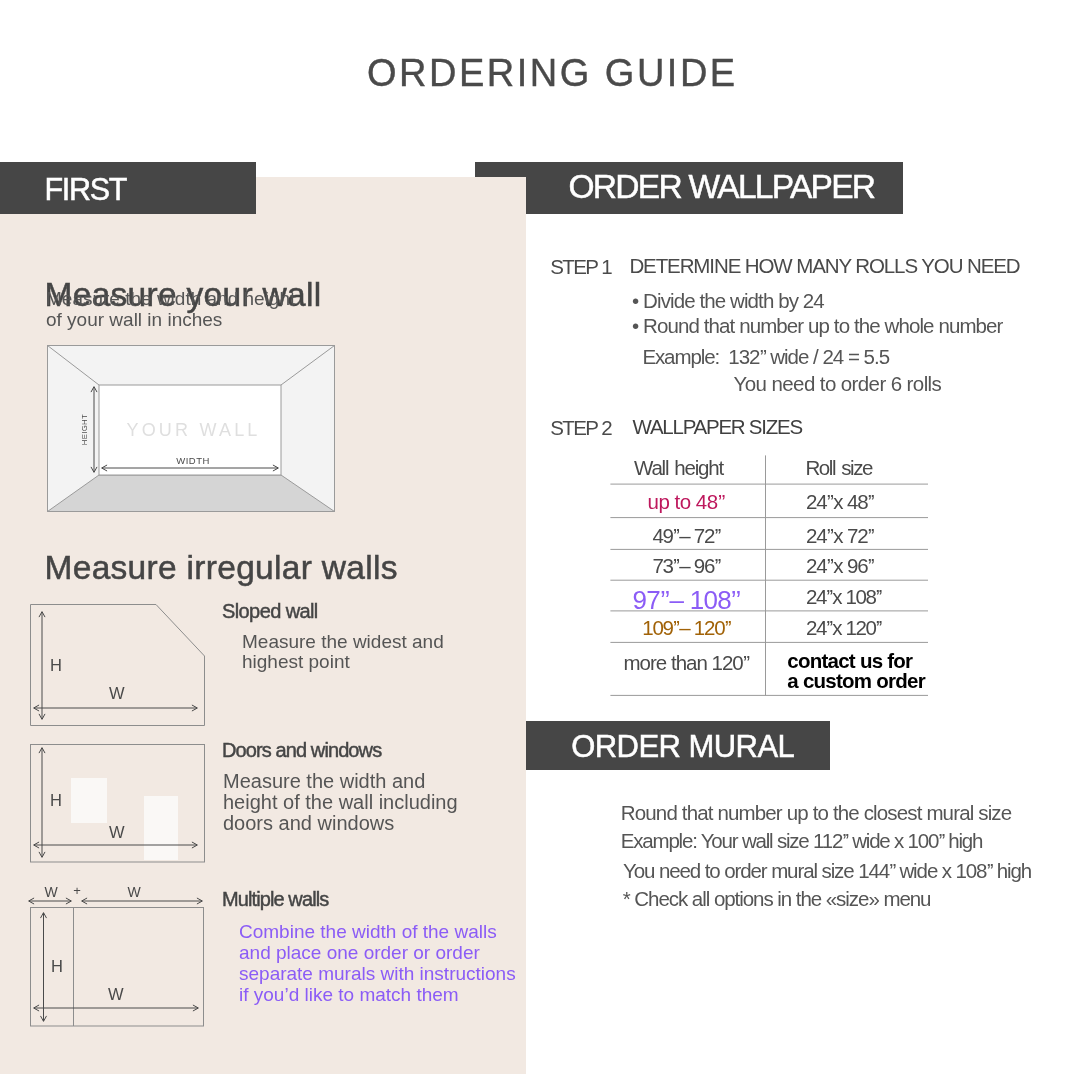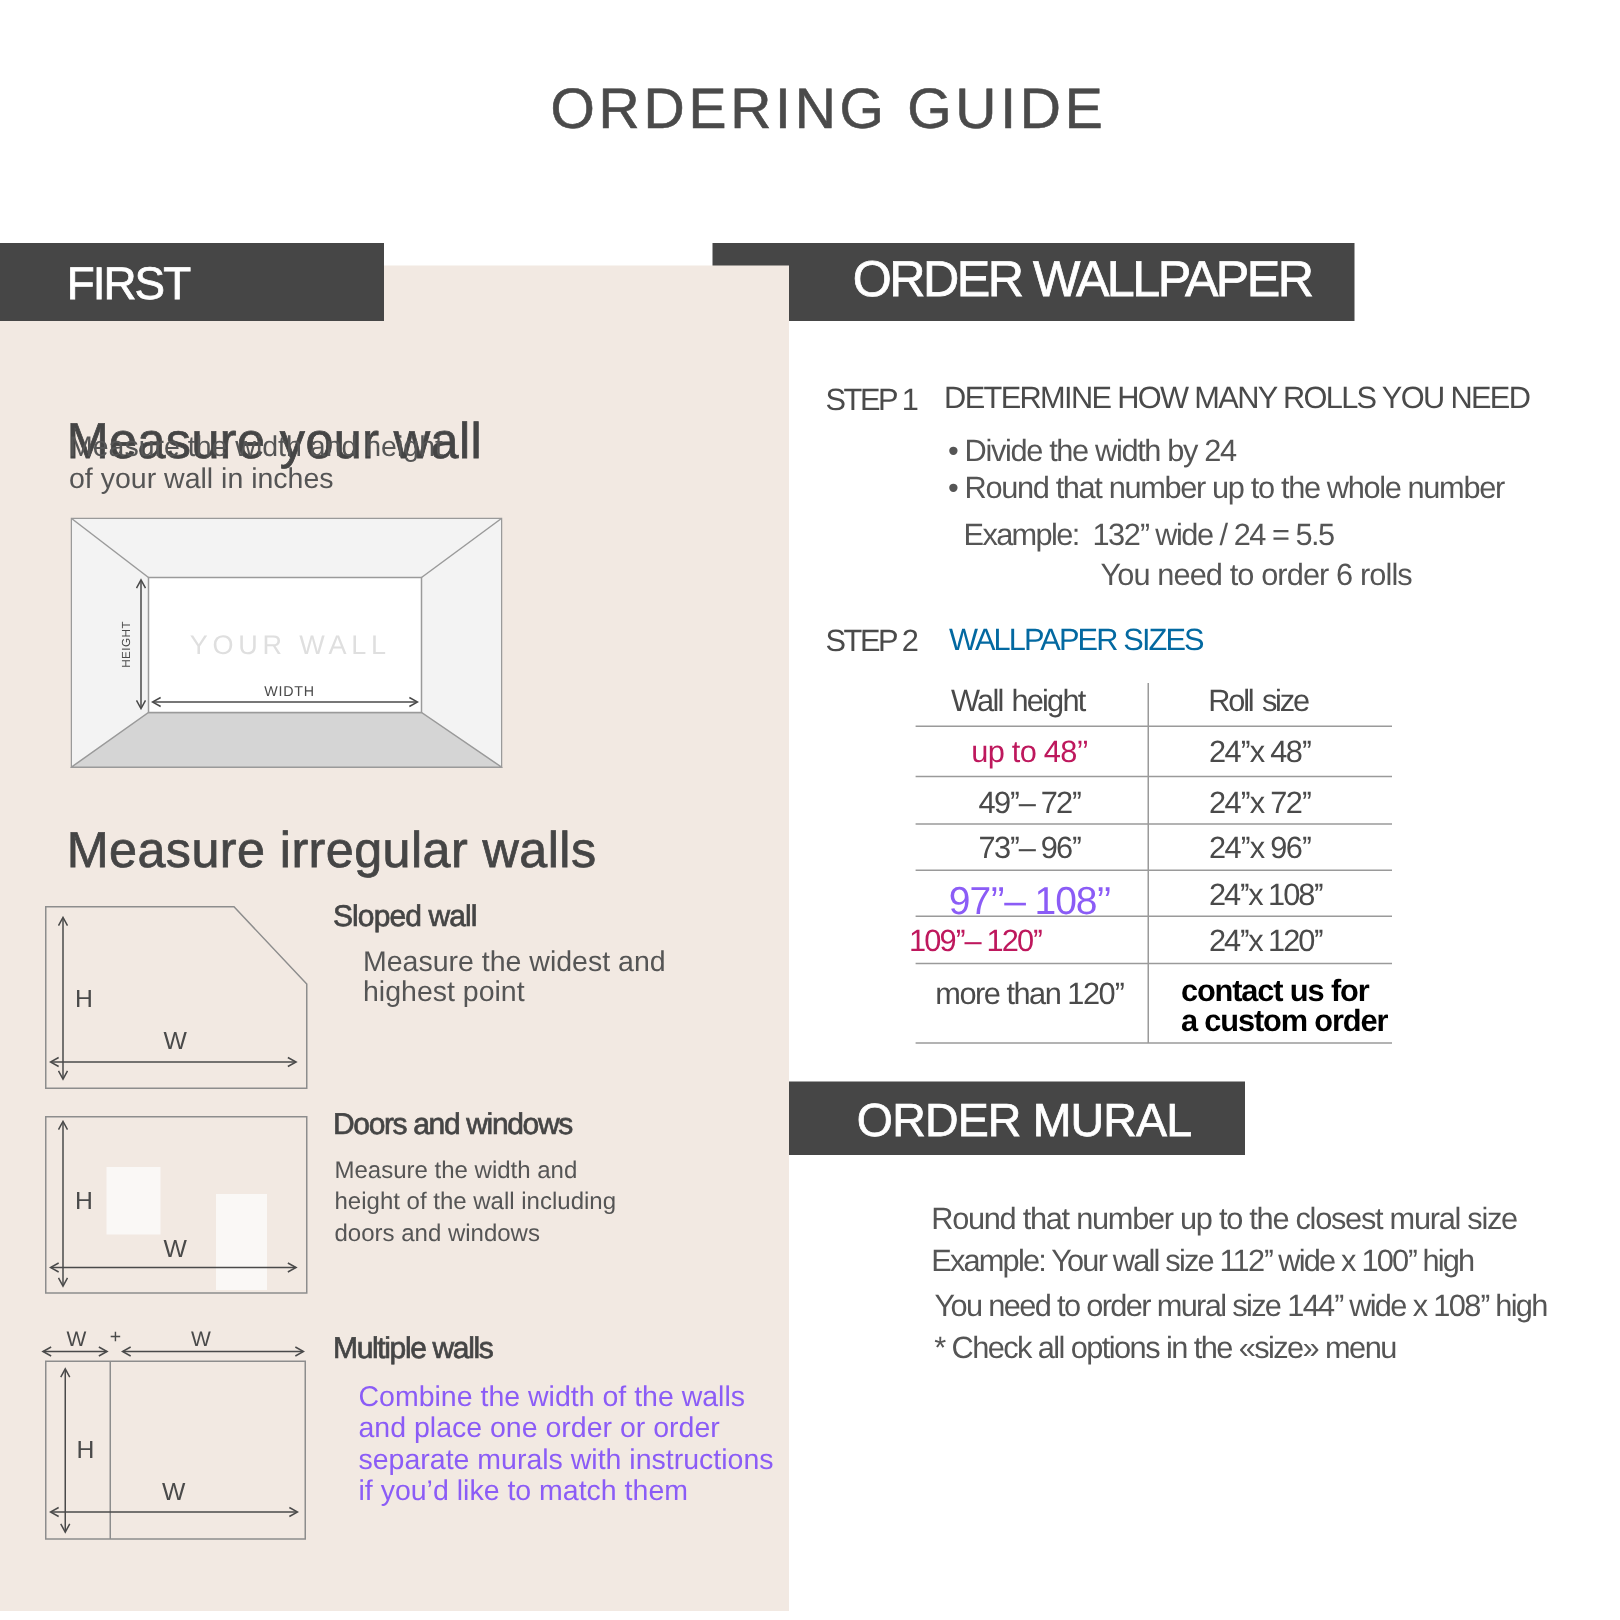--- a/index.html
+++ b/index.html
@@ -84,21 +84,21 @@
 
   <text x="21" y="63" font-size="16.5" fill="#4a4a4a">H</text>
 
   <text x="80" y="95" font-size="16.5" fill="#4a4a4a">W</text>
 
   <line x1="5" y1="102" x2="168" y2="102" stroke="#4a4a4a" marker-start="url(#ah)" marker-end="url(#ah)"></line>
 </svg>
 
 <div class="abs" style="left:222px;top:740px;font-size:20px;-webkit-text-stroke:0.45px #454545;color:#454545;letter-spacing:-0.9px;">Doors and windows</div>
 
-<div class="abs" style="left:223px;top:770.9px;font-size:16px;line-height:20.85px;color:#555555;">Measure the width and<br>height of the wall including<br>doors and windows</div>
+<div class="abs" style="left:223px;top:770.9px;font-size:20px;line-height:20.85px;color:#555555;">Measure the width and<br>height of the wall including<br>doors and windows</div>
 
 <svg class="abs" style="left:26px;top:880px;" width="182" height="148" viewBox="0 0 182 148">
 
   <line x1="3" y1="21" x2="45" y2="21" stroke="#4a4a4a" marker-start="url(#ah)" marker-end="url(#ah)"></line>
 
   <text x="25" y="17" font-size="14" fill="#4a4a4a" text-anchor="middle">W</text>
 
   <text x="51" y="15" font-size="13" fill="#4a4a4a" text-anchor="middle">+</text>
 
   <line x1="56" y1="21" x2="176" y2="21" stroke="#4a4a4a" marker-start="url(#ah)" marker-end="url(#ah)"></line>
@@ -129,21 +129,21 @@
 <div class="abs" style="left:632px;top:287.5px;font-size:20.5px;line-height:25.4px;color:#555555;letter-spacing:-0.9px;">•&nbsp;Divide the width by 24<br>•&nbsp;Round that number up to the whole number</div>
 
 <div class="abs" style="left:642.4px;top:347.2px;font-size:20.5px;color:#555555;letter-spacing:-1.1px;">Example:</div>
 
 <div class="abs" style="left:728.3px;top:347.2px;font-size:20.5px;color:#555555;letter-spacing:-1px;">132’’ wide / 24 = 5.5</div>
 
 <div class="abs" style="left:733.6px;top:374.1px;font-size:20.5px;color:#555555;letter-spacing:-0.6px;">You need to order 6 rolls</div>
 
 <div class="abs" style="left:550.3px;top:418px;font-size:20.5px;color:#4a4a4a;letter-spacing:-1.6px;">STEP 2</div>
 
-<div class="abs" style="left:632.6px;top:417.2px;font-size:20.5px;color:#0369a1;letter-spacing:-1.25px;">WALLPAPER SIZES</div>
+<div class="abs" style="left:632.6px;top:417.2px;font-size:20.5px;color:#404040;letter-spacing:-1.25px;">WALLPAPER SIZES</div>
 
 <svg class="abs" style="left:605px;top:450px;" width="325" height="250" viewBox="0 0 325 250">
   <line x1="160.5" y1="5.4" x2="160.5" y2="245.4" stroke="#9a9a9a"></line>
   <line x1="5.4" y1="34.1" x2="323" y2="34.1" stroke="#9a9a9a"></line>
   <line x1="5.4" y1="67.6" x2="323" y2="67.6" stroke="#9a9a9a"></line>
   <line x1="5.4" y1="99.4" x2="323" y2="99.4" stroke="#9a9a9a"></line>
   <line x1="5.4" y1="130.2" x2="323" y2="130.2" stroke="#9a9a9a"></line>
   <line x1="5.4" y1="160.9" x2="323" y2="160.9" stroke="#9a9a9a"></line>
   <line x1="5.4" y1="192.4" x2="323" y2="192.4" stroke="#9a9a9a"></line>
   <line x1="5.4" y1="245.4" x2="323" y2="245.4" stroke="#9a9a9a"></line>
@@ -158,21 +158,21 @@
 
 <div class="abs" style="left:606px;top:525.6px;width:161px;text-align:center;font-size:20.5px;color:#4a4a4a;letter-spacing:-1.2px;">49’’– 72’’</div>
 <div class="abs" style="left:806px;top:525.6px;font-size:20.5px;color:#4a4a4a;letter-spacing:-1.1px;">24’’x 72’’</div>
 
 <div class="abs" style="left:606px;top:556px;width:161px;text-align:center;font-size:20.5px;color:#4a4a4a;letter-spacing:-1.2px;">73’’– 96’’</div>
 <div class="abs" style="left:806px;top:556px;font-size:20.5px;color:#4a4a4a;letter-spacing:-1.1px;">24’’x 96’’</div>
 
 <div class="abs" style="left:606px;top:586.7px;width:161px;text-align:center;font-size:26px;color:#8b5cf6;letter-spacing:-0.75px;">97’’– 108’’</div>
 <div class="abs" style="left:806px;top:586.7px;font-size:20.5px;color:#4a4a4a;letter-spacing:-1.35px;">24’’x 108’’</div>
 
-<div class="abs" style="left:606px;top:617.5px;width:161px;text-align:left;font-size:20.5px;color:#be185d;letter-spacing:-1.2px;">109’’– 120’’</div>
+<div class="abs" style="left:606px;top:617.5px;width:161px;text-align:center;font-size:20.5px;color:#a16207;letter-spacing:-1.2px;">109’’– 120’’</div>
 <div class="abs" style="left:806px;top:617.5px;font-size:20.5px;color:#4a4a4a;letter-spacing:-1.35px;">24’’x 120’’</div>
 
 <div class="abs" style="left:606px;top:652.7px;width:161px;text-align:center;font-size:20.5px;color:#4a4a4a;letter-spacing:-1px;">more than 120’’</div>
 <div class="abs" style="left:787.3px;top:650.5px;font-size:20.5px;line-height:20px;color:#000000;letter-spacing:-0.75px;font-weight:bold;">contact us for<br>a custom order</div>
 
 <div class="abs" style="left:526px;top:721px;width:304px;height:49px;background:#464646;"></div>
 
 <div class="abs" style="left:571.2px;top:730.5px;font-size:31px;color:#ffffff;-webkit-text-stroke:0.5px #ffffff;letter-spacing:-0.55px;">ORDER MURAL</div>
 
 <div class="abs" style="left:620.8px;top:802.7px;font-size:20.5px;color:#555555;letter-spacing:-0.85px;">Round that number up to the closest mural size</div>

